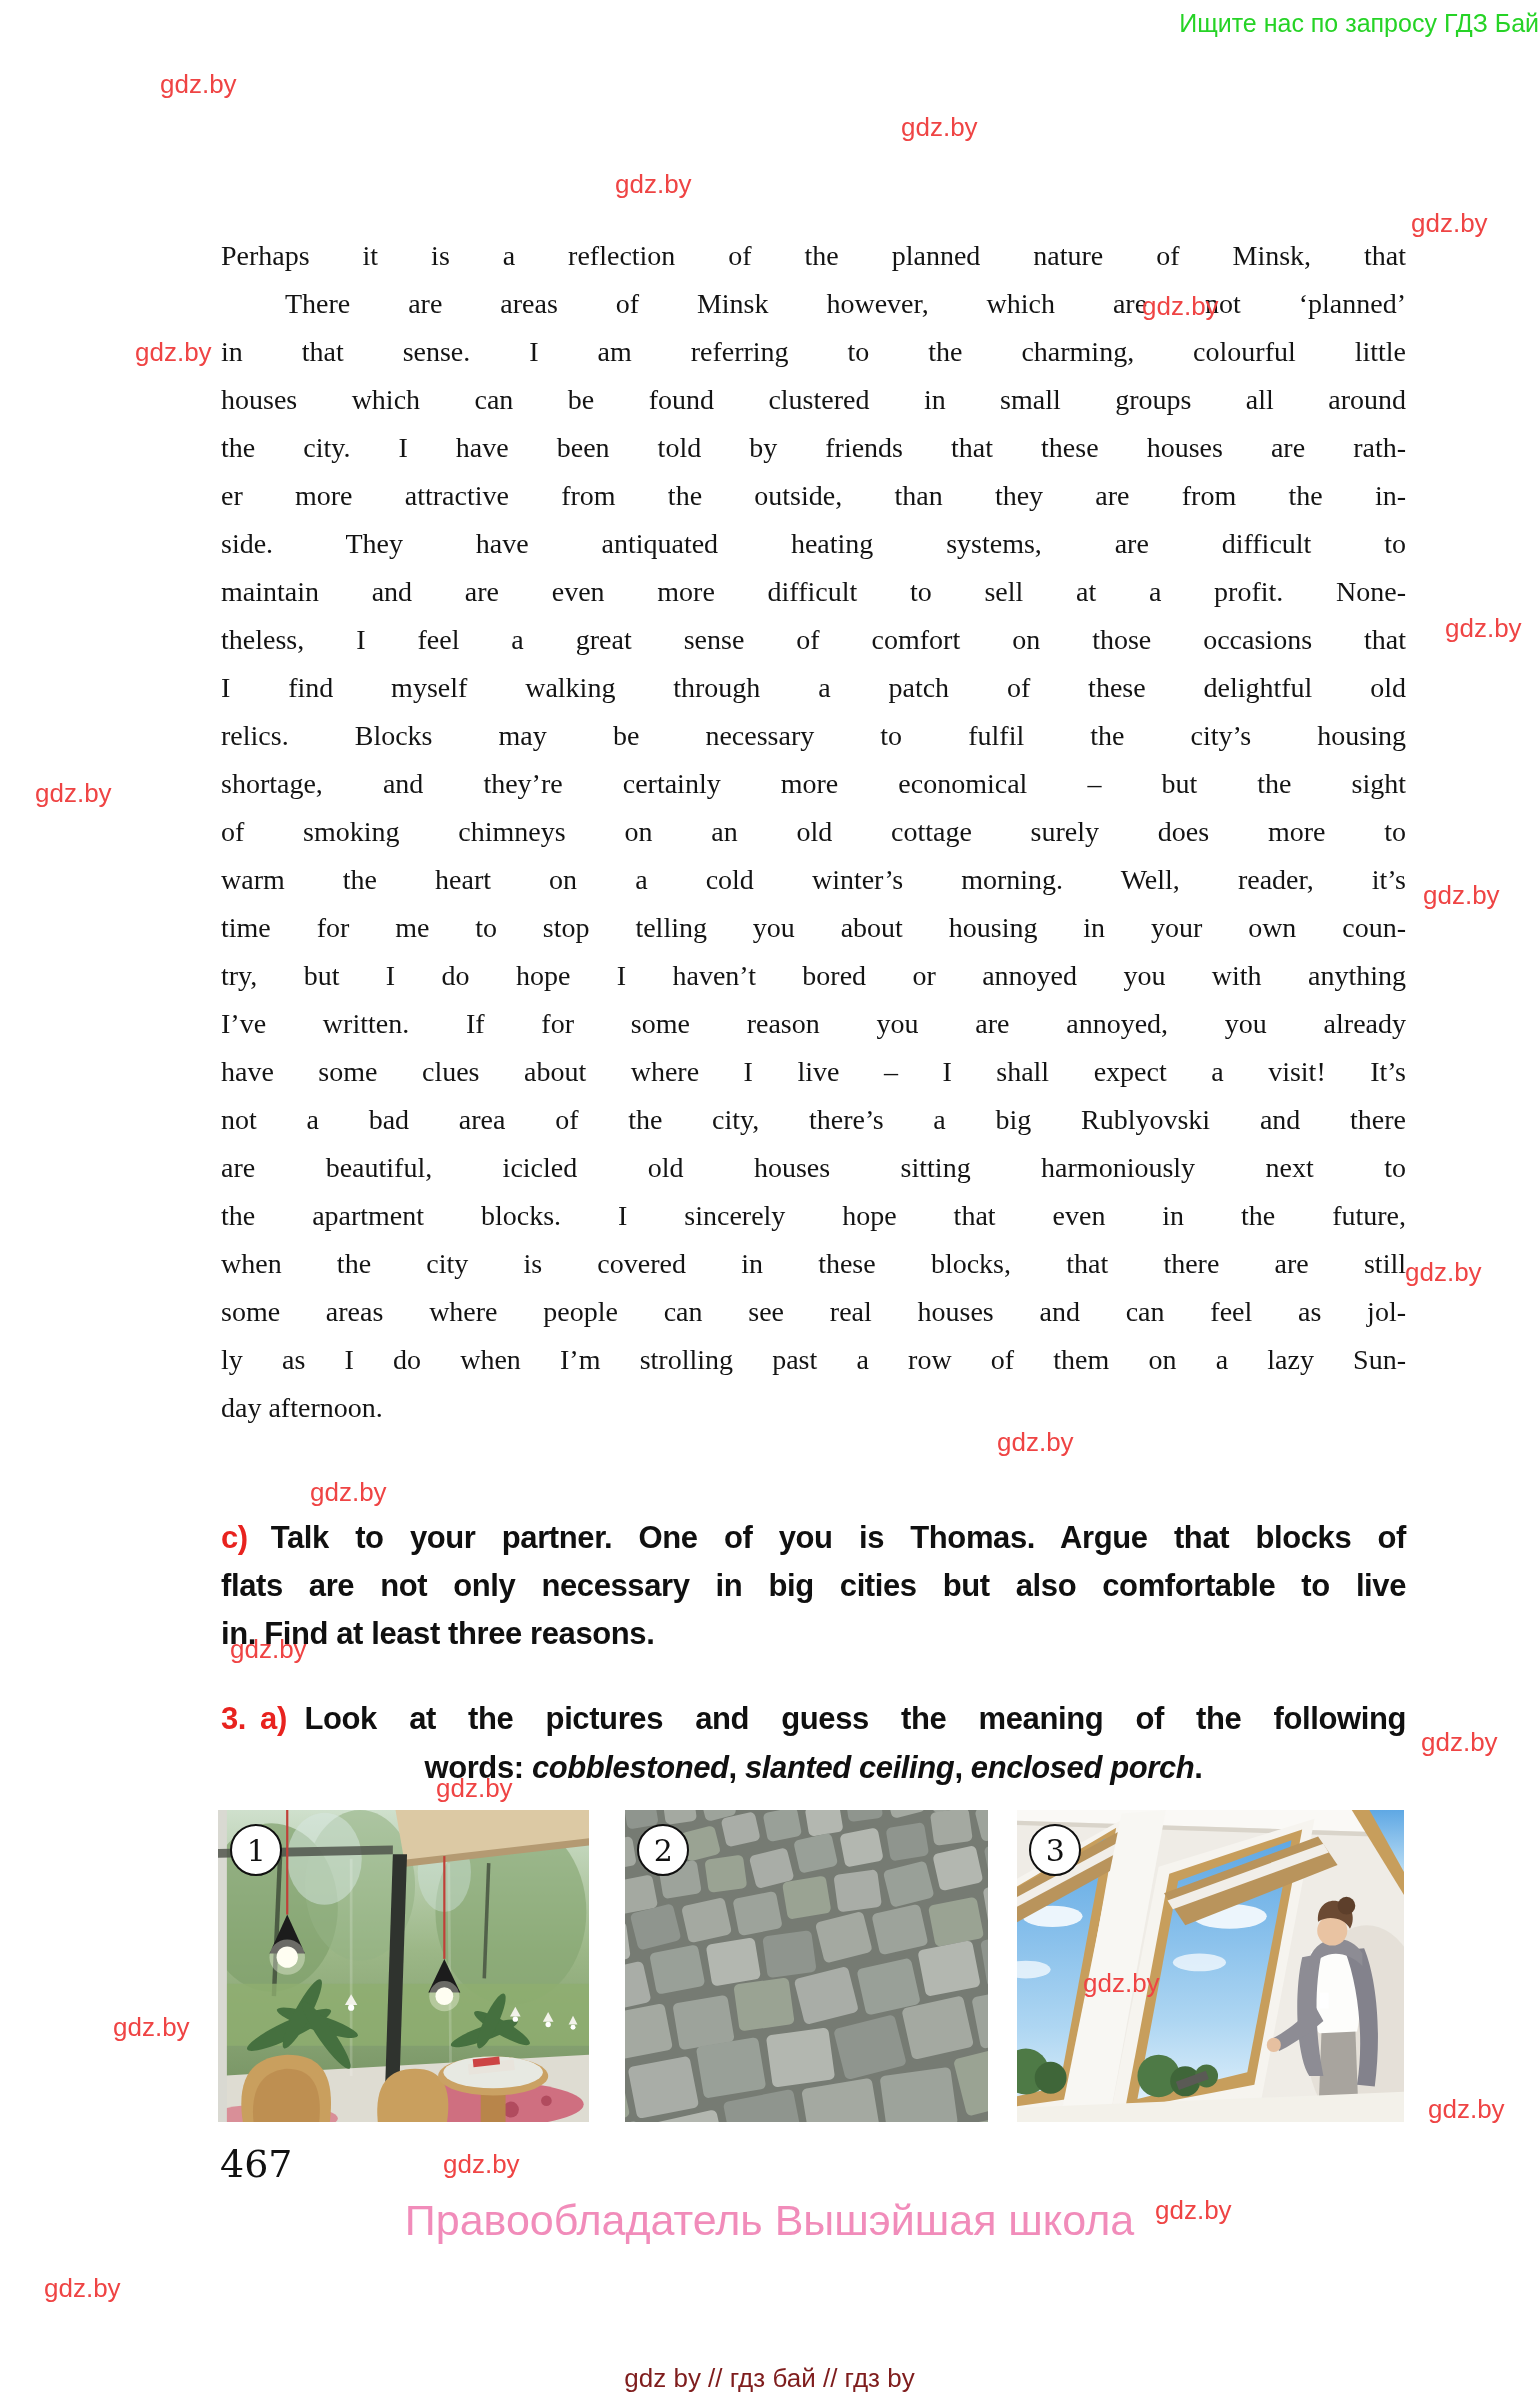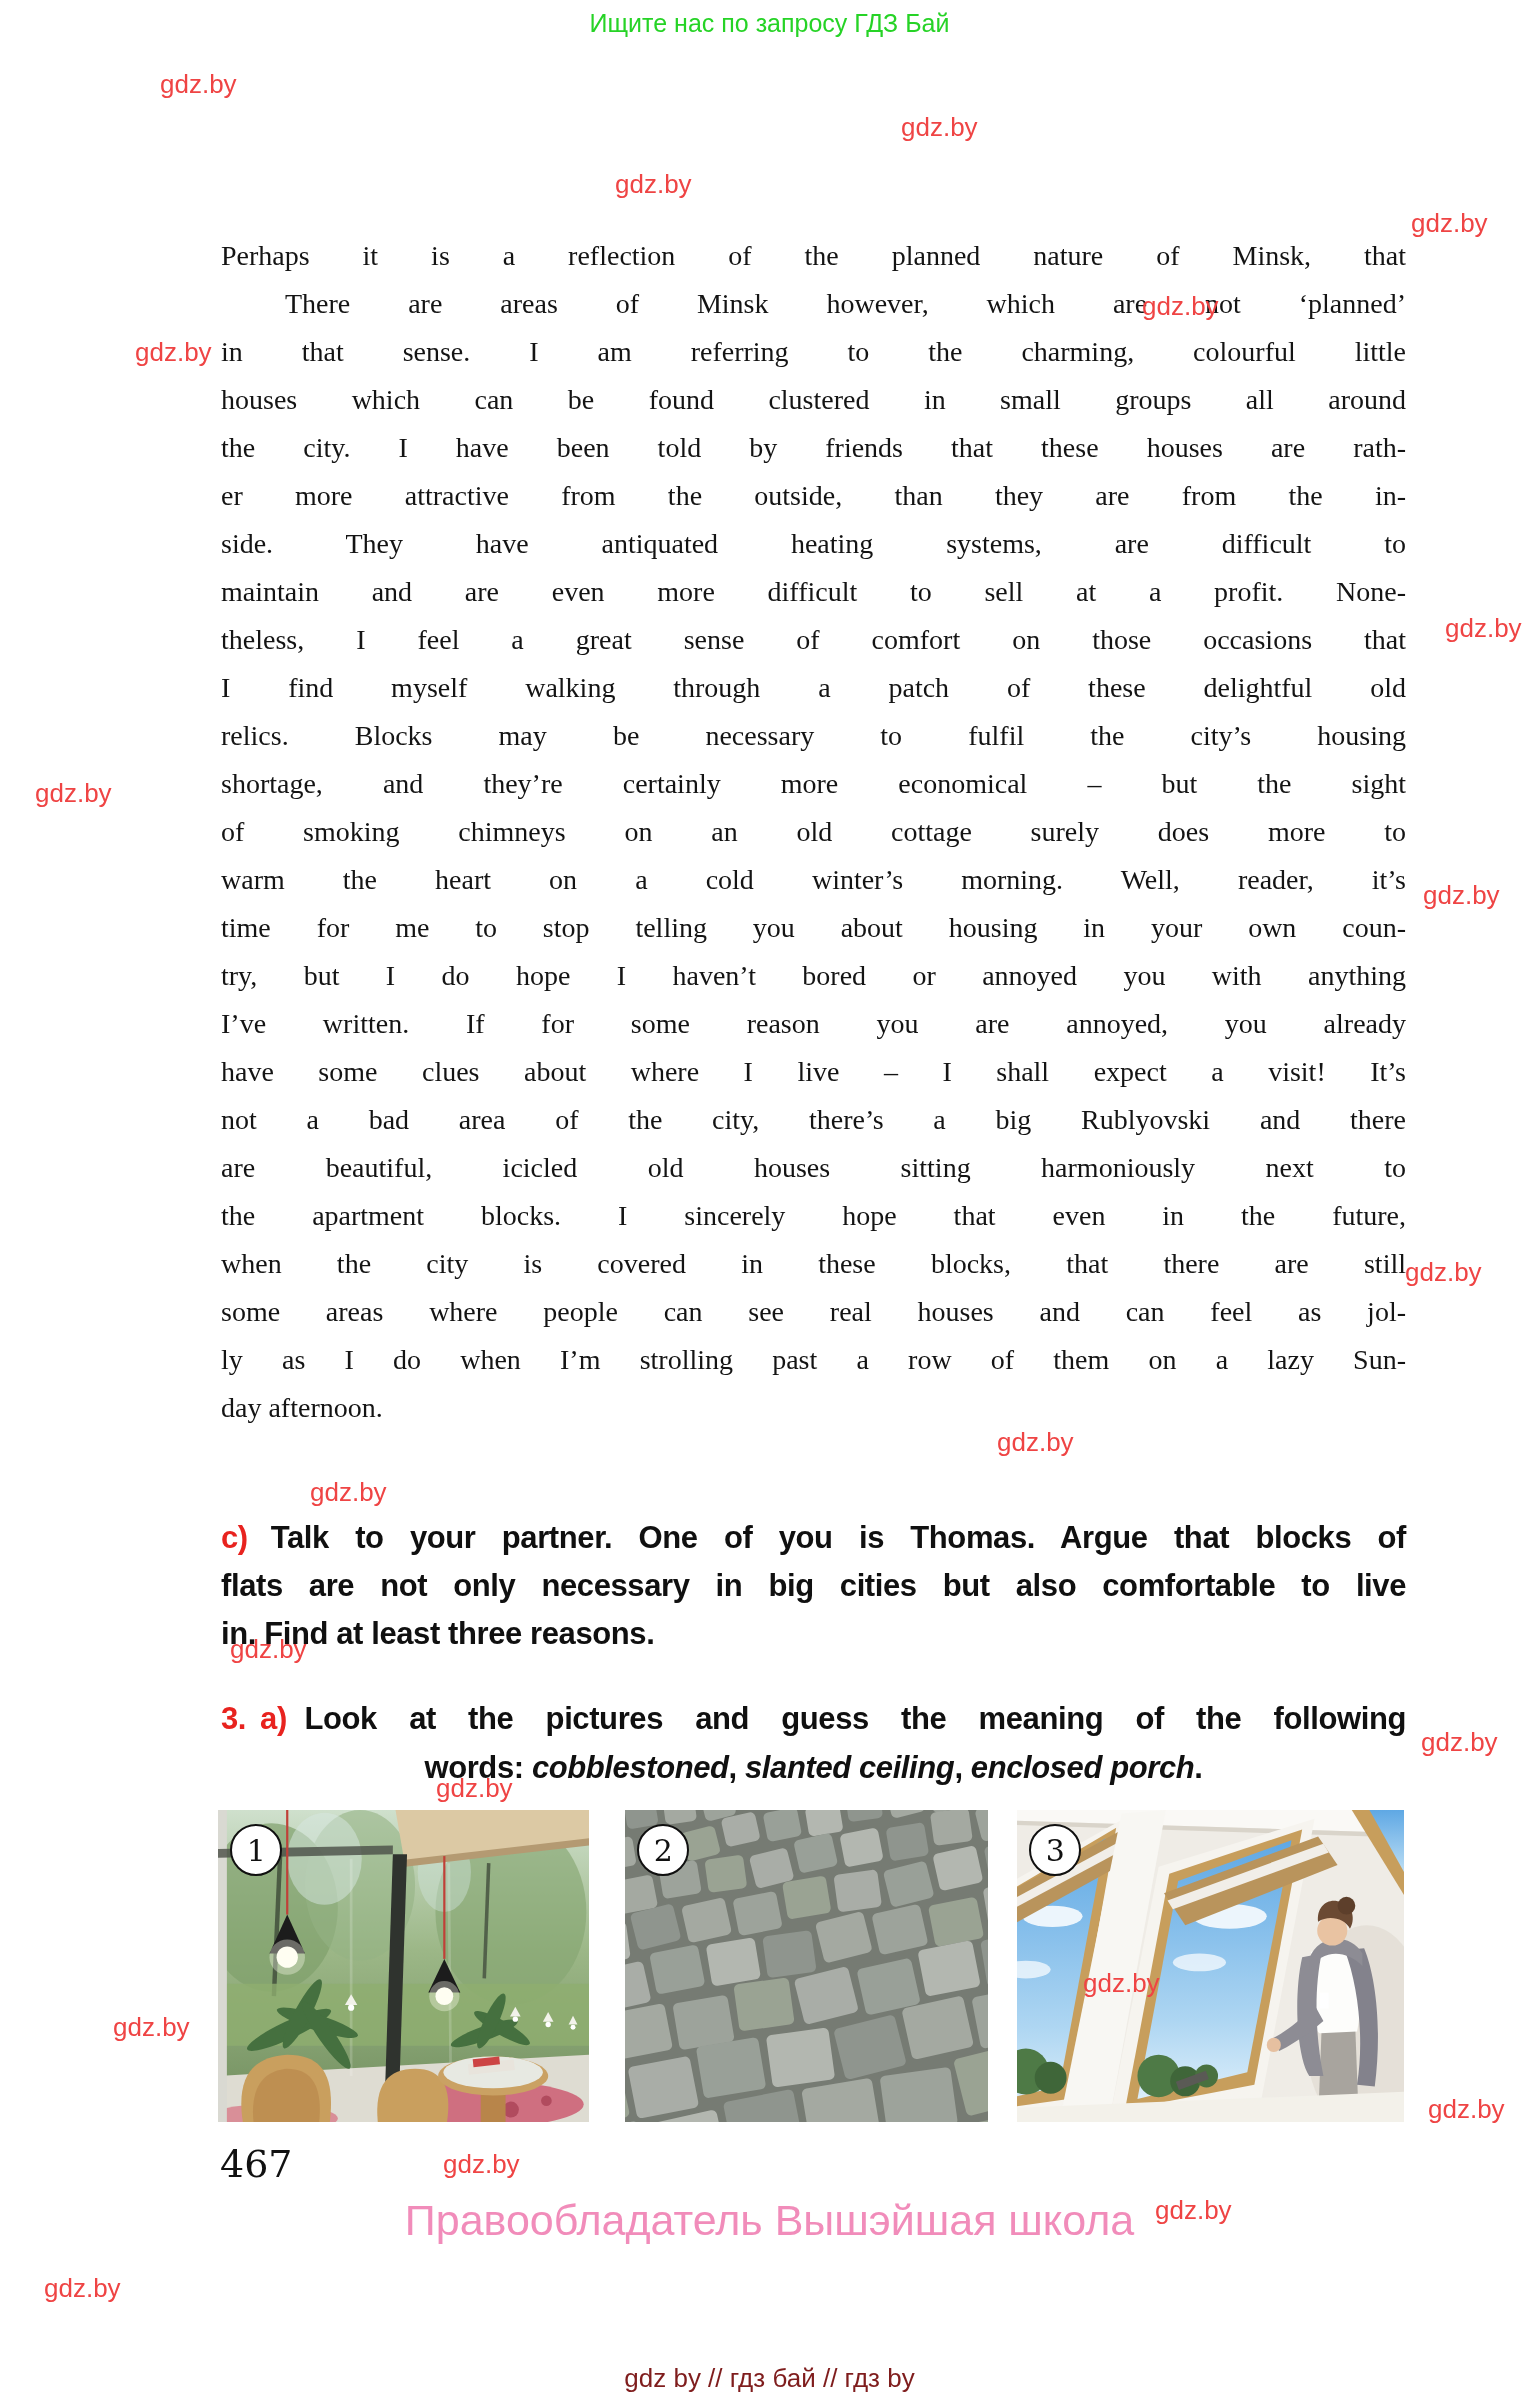--- a/index.html
+++ b/index.html
@@ -1,19 +1,19 @@
 <!DOCTYPE html>
 <html style="font-size:14px"><head>
 <meta charset="utf-8">
 <style>
   html,body{margin:0;padding:0;background:#ffffff}
   .page{position:relative;width:1539px;height:2401px;background:#ffffff;overflow:hidden;
         font-family:"Liberation Serif",serif;color:#141414}
 
-  .banner{position:absolute;top:8.9px;left:0;width:100%;text-align:center;
+  .banner{position:absolute;top:8.9px;left:0;width:100%;text-align:right;
           font:25px "Liberation Sans",sans-serif;color:#26d326}
 
   .wm{position:absolute;font:26px "Liberation Sans",sans-serif;color:#ef4444;
       z-index:6;white-space:nowrap}
 
   .article{position:absolute;left:221px;top:232px;width:1185px;
            font-size:28px;line-height:48px}
   .article-line{text-align:justify;text-align-last:justify}
   .article-line.end{text-align-last:left}
   .article-line.indent{text-indent:64px}

